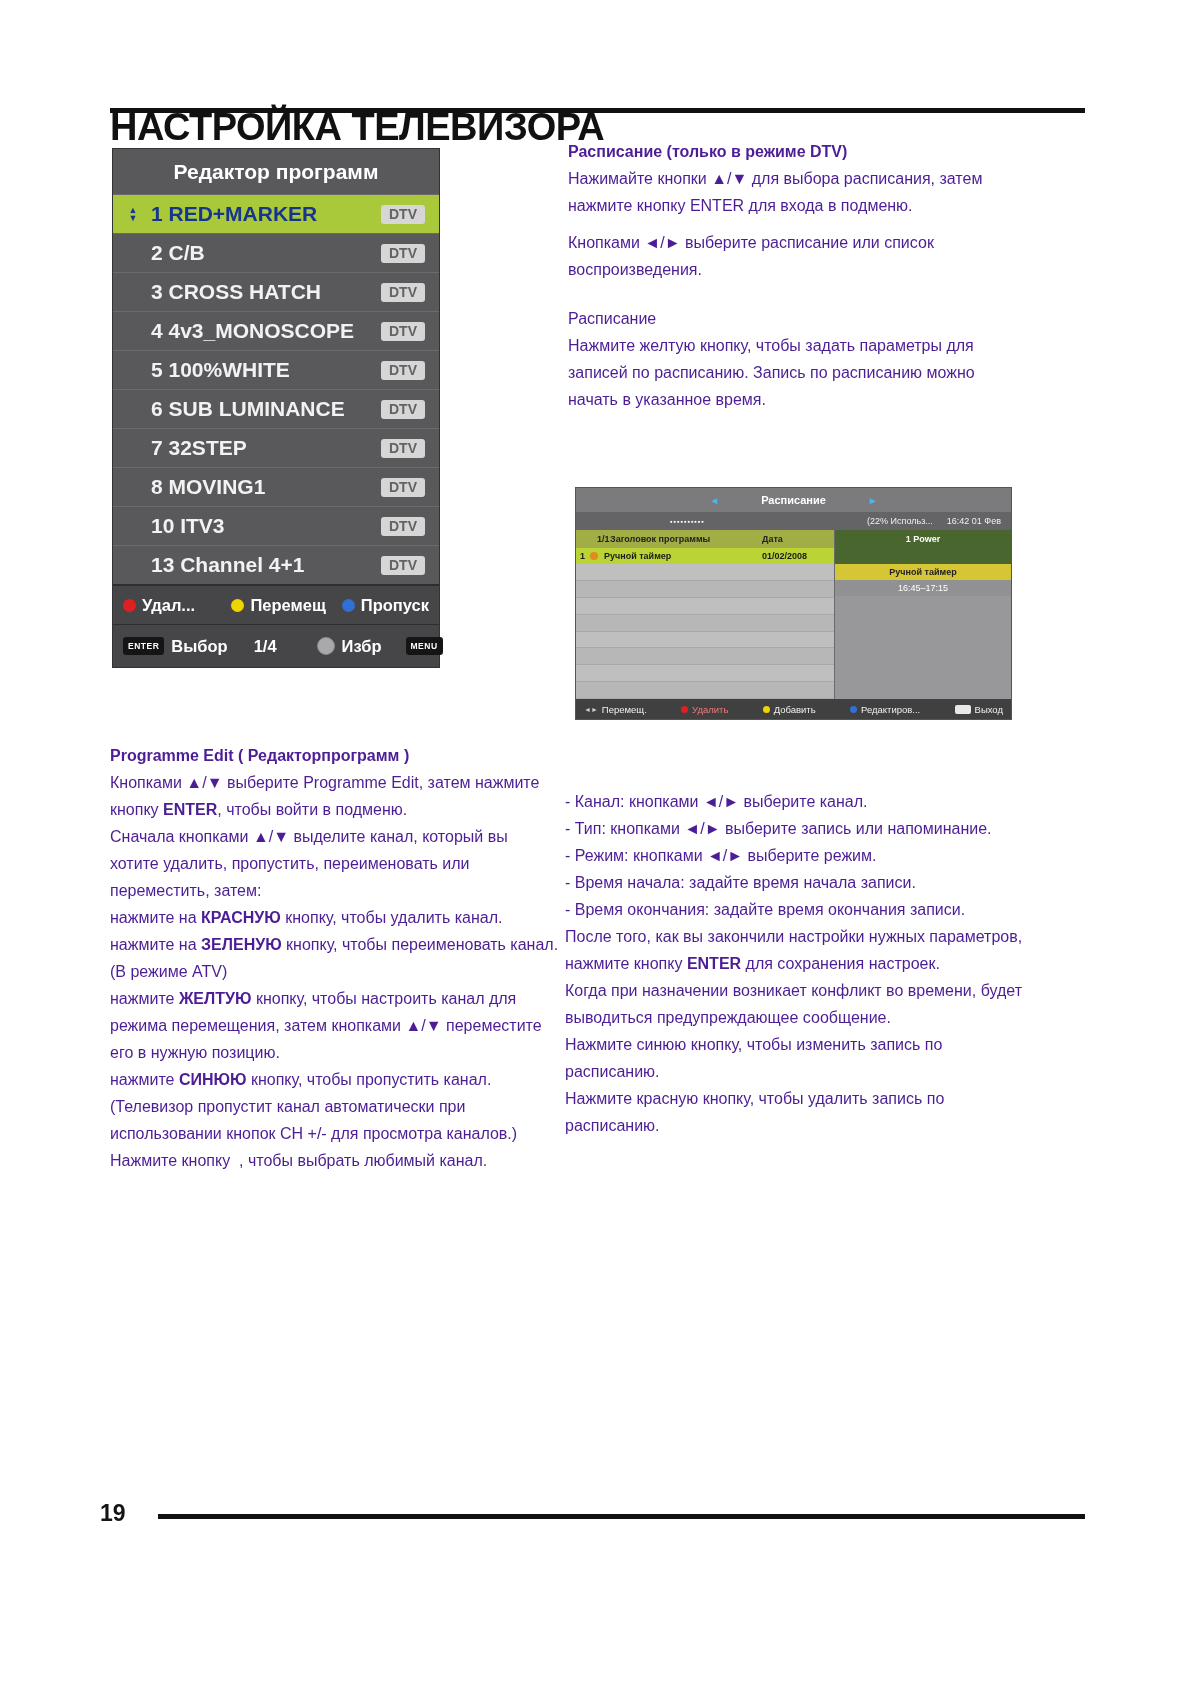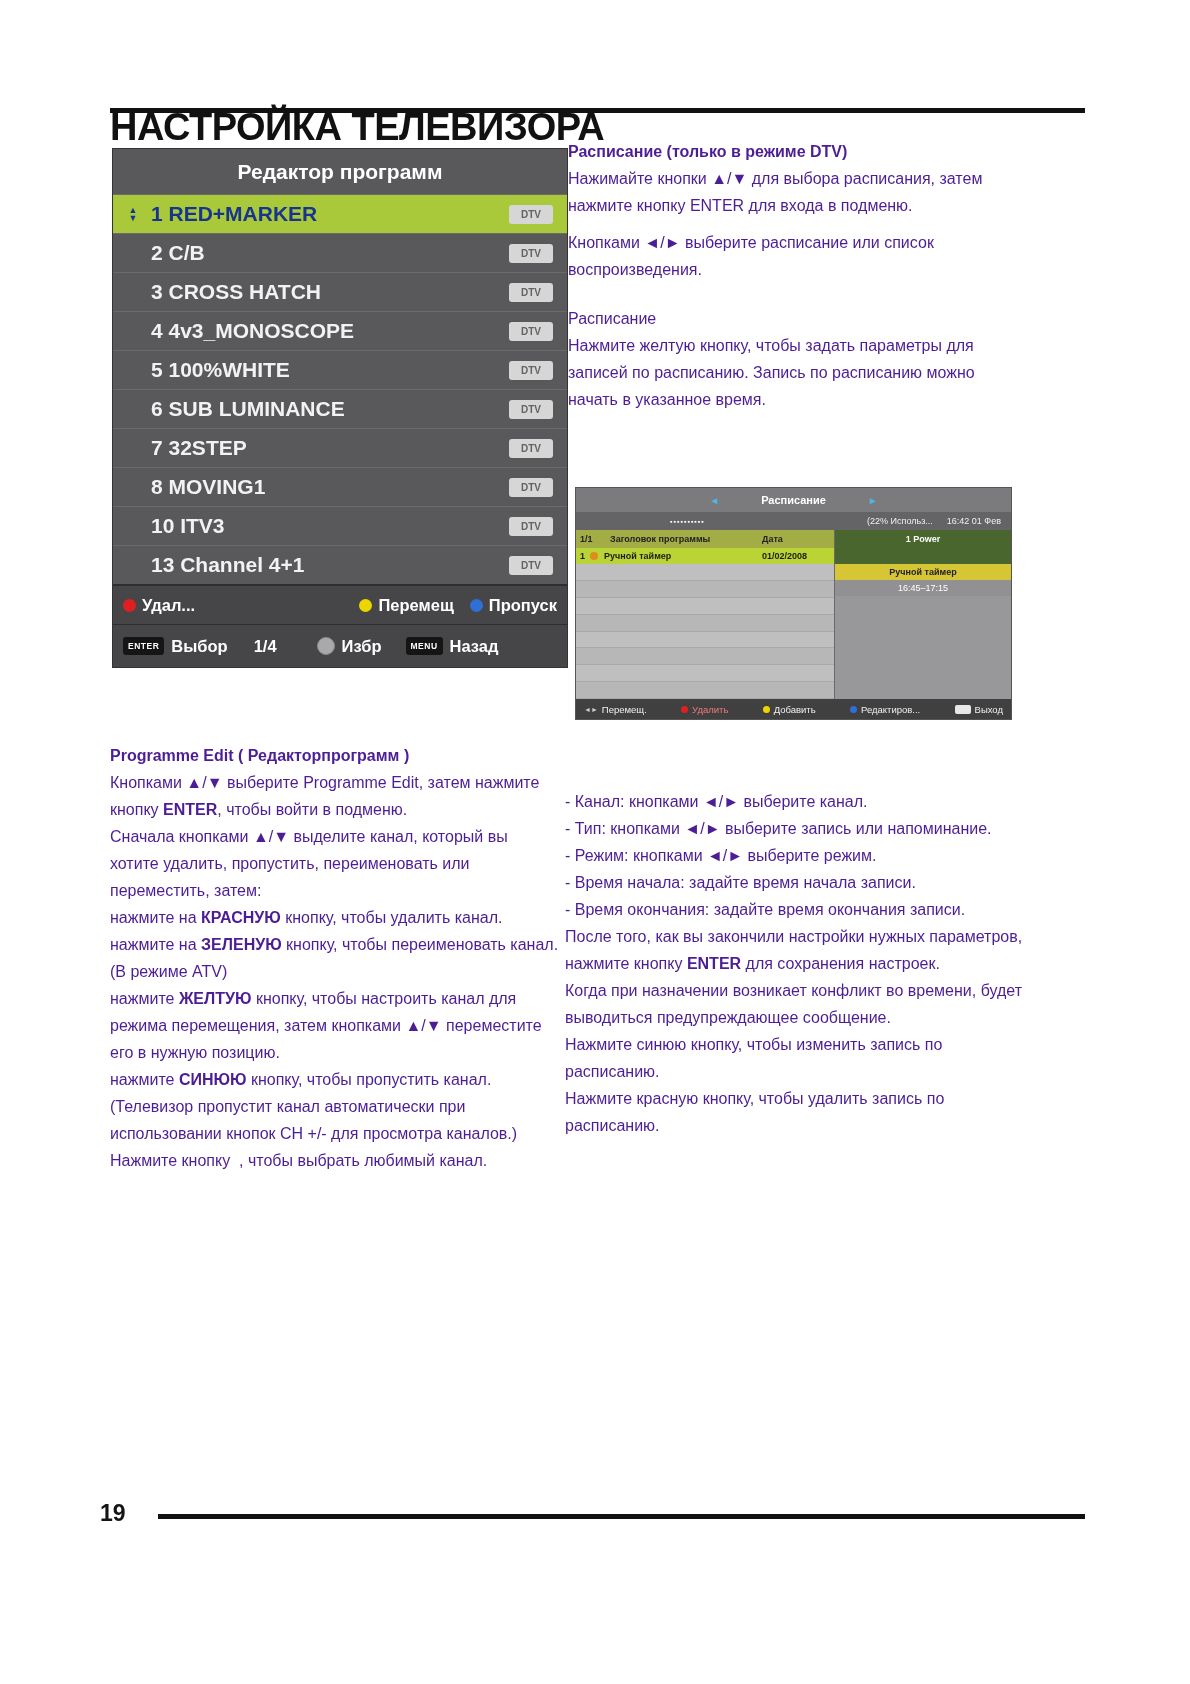--- a/index.html
+++ b/index.html
@@ -5,32 +5,32 @@
   html,body{margin:0;padding:0;background:#e9e9e9;}
   .page{position:relative;width:1190px;height:1684px;background:#ffffff;margin:0 auto;
         font-family:"Liberation Sans",sans-serif;color:#141414;overflow:hidden;}
 
   
   .header{position:absolute;left:110px;top:58px;font-size:38px;font-weight:bold;
           letter-spacing:-0.5px;color:#111;margin-top:48px;}
   .header-rule{position:absolute;left:110px;top:108px;width:975px;height:5px;background:#111;}
 
   
-  .panel-pe{position:absolute;left:112px;top:148px;width:456px;height:520px;
+  .panel-pe{position:absolute;left:112px;top:148px;width:328px;height:520px;
             background:#59595c;border:1px solid #333;display:flex;flex-direction:column;box-sizing:border-box;justify-content:flex-end;}
   .pe-title{height:45px;line-height:45px;text-align:center;color:#fff;font-weight:bold;font-size:21px;}
   .pe-rows{flex:1;display:flex;flex-direction:column;}
   .pe-row{flex:1;display:flex;align-items:center;padding:0 14px 0 8px;border-top:1px solid #6b6b6e;}
   .pe-slot{width:24px;display:flex;flex-direction:column;align-items:center;justify-content:center;line-height:8px;}
   .pe-slot .tri{font-size:9px;color:#17358f;display:block;}
   .pe-name{flex:1;color:#f2f2f2;font-weight:bold;font-size:21px;padding-left:6px;
            white-space:nowrap;overflow:hidden;}
   .pe-row.selected{background:#a9c93b;}
   .pe-row.selected .pe-name{color:#17358f;}
-  .dtv-badge{width:44px;height:19px;background:#d6d6d6;color:#636363;font-size:10px;font-weight:bold;
+  .dtv-badge{width:44px;height:19px;background:#d6d6d6;color:#636363;font-size:14px;font-weight:bold;
              border-radius:3px;display:flex;align-items:center;justify-content:center;flex:none;}
   .pe-legend{height:38px;background:#464649;border-top:2px solid #2e2e30;display:flex;align-items:center;padding:0 10px;}
   .leg{display:flex;align-items:center;gap:6px;color:#fff;font-weight:bold;font-size:16.5px;}
   .leg-yellow{margin-left:auto;}
   .leg-blue{margin-left:16px;}
   .dot{width:13px;height:13px;border-radius:50%;flex:none;}
   .dot-red{background:#e02020;}
   .dot-yellow{background:#edd500;}
   .dot-blue{background:#2f6fd6;}
   .pe-footer2{height:42px;background:#464649;border-top:1px solid #2e2e30;display:flex;align-items:center;padding:0 10px;
@@ -49,21 +49,21 @@
   .sch-titlebar{height:24px;background:#7b7b7e;display:flex;align-items:center;justify-content:center;gap:42px;
                 color:#fff;font-size:11px;font-weight:bold;}
   .sch-arrow{color:#49b8e8;font-size:10px;}
   .sch-infobar{height:18px;background:#646467;display:flex;align-items:center;color:#f0f0f0;padding:0 8px;}
   .sch-dots{margin-left:86px;letter-spacing:1px;font-size:7px;color:#fff;}
   .sch-usage{margin-left:auto;}
   .sch-time{margin-left:14px;margin-right:2px;}
   .sch-body{flex:1;display:flex;}
   .sch-table{width:258px;display:flex;flex-direction:column;border-right:1px solid #6a6a6a;}
   .sch-thead{height:18px;background:#a3ad45;color:#222;display:flex;align-items:center;font-weight:bold;}
-  .c-idx{width:34px;padding-left:4px;box-sizing:border-box;}
+  .c-idx{width:34px;padding-left:21px;box-sizing:border-box;}
   .c-title{flex:1;}
   .c-date{width:72px;}
   .sch-row-sel{height:16px;background:#bad335;color:#1c1c1c;display:flex;align-items:center;font-weight:bold;}
   .c-num{width:14px;padding-left:4px;box-sizing:border-box;}
   .clock-icon{width:8px;height:8px;border-radius:50%;background:#e08a20;margin-right:6px;flex:none;}
   .sch-row-empty{flex:1;border-bottom:1px solid #a8a8a8;}
   .re-a{background:#bfbfbf;}
   .re-b{background:#b7b7b7;}
   .sch-side{flex:1;display:flex;flex-direction:column;background:#98989a;}
   .sch-side-head{height:34px;line-height:18px;background:#49662e;color:#fff;text-align:center;font-weight:bold;}

